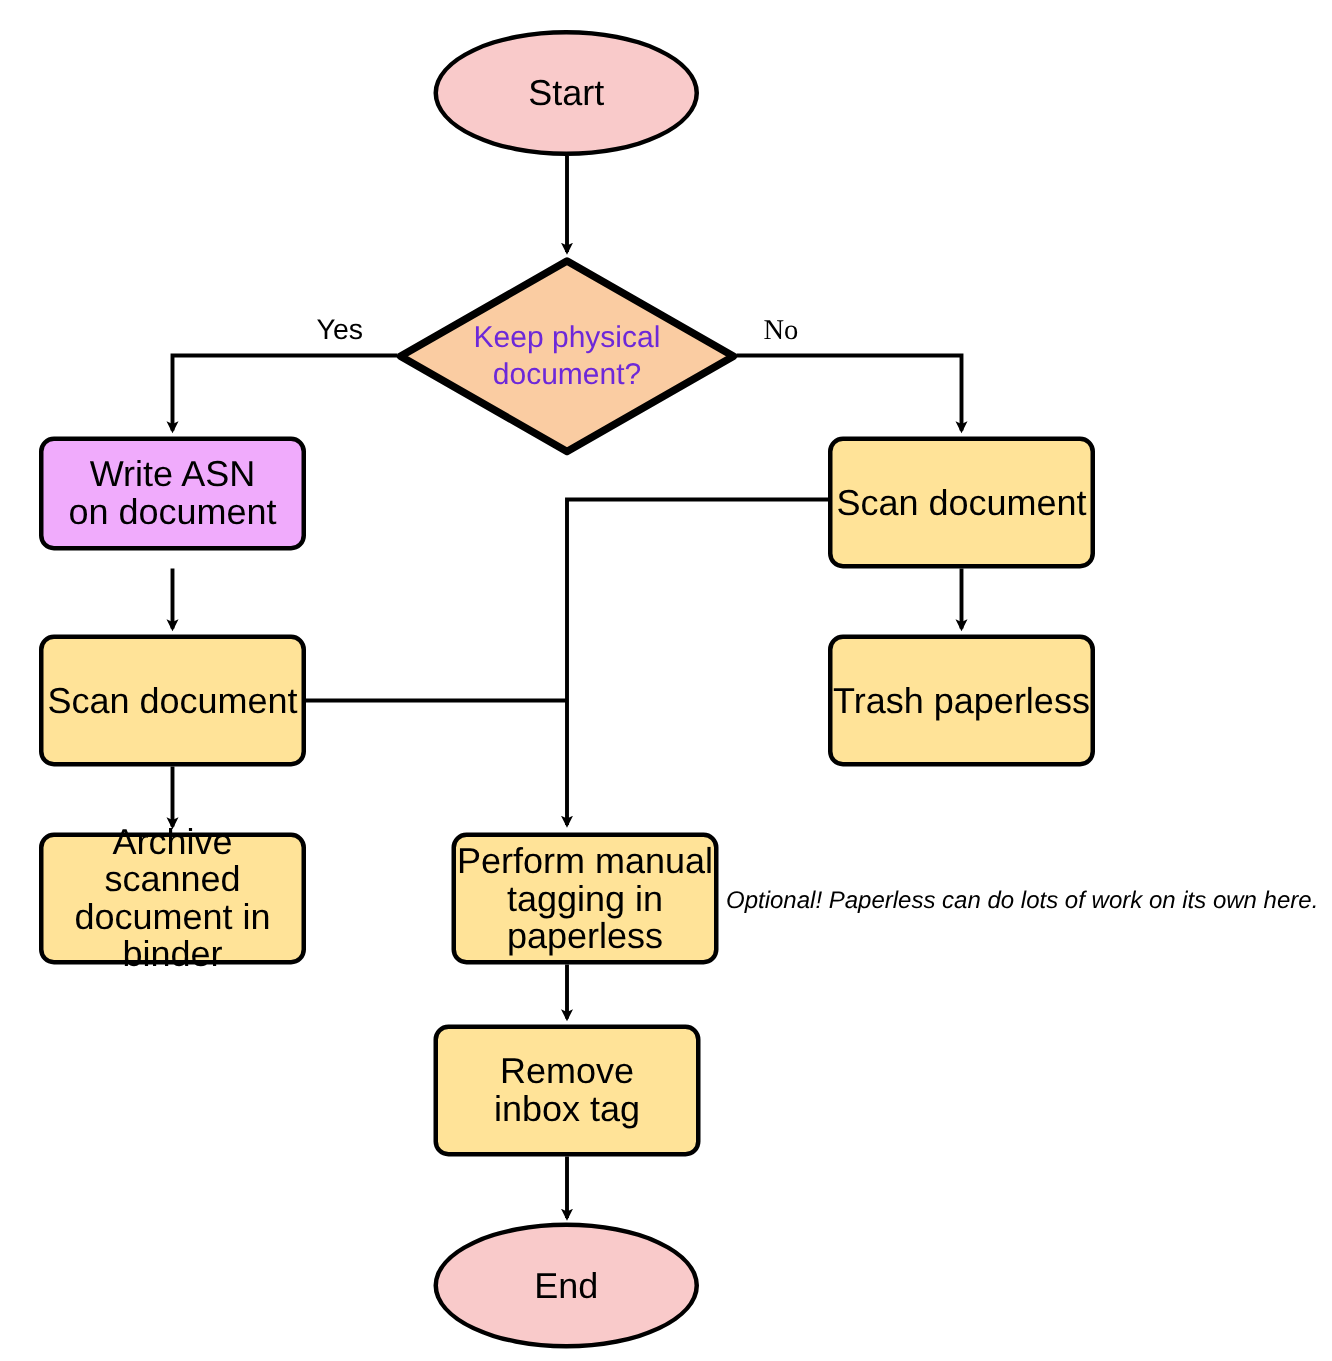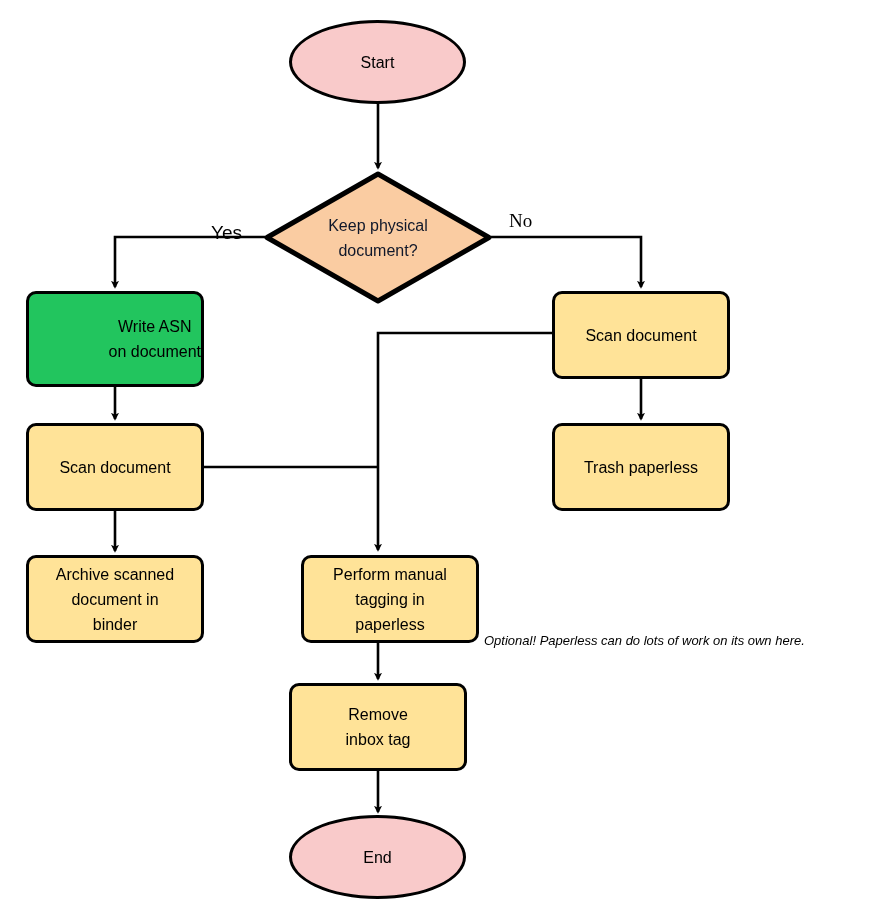--- a/index.html
+++ b/index.html
@@ -28,21 +28,21 @@
     height: 907px;
   }
   .node {
     position: absolute;
     box-sizing: border-box;
     display: flex;
     align-items: center;
     justify-content: center;
     text-align: center;
     color: #000000;
-    font-size: 16px;
+    font-size: 24px;
     line-height: 25px;
     white-space: pre-line;
     z-index: 3;
   }
   .node-process {
     border: 3px solid #000000;
     border-radius: 10px;
   }
   .node-terminator {
     border: 3px solid #000000;
@@ -57,40 +57,39 @@
   }
   .node-decision-wrap svg {
     position: absolute;
     left: 0;
     top: 0;
   }
   .node-decision-label {
     position: relative;
     z-index: 2;
     text-align: center;
-    font-size: 16px;
+    font-size: 20px;
     line-height: 25px;
-    color: #0f172a;
+    color: #6d28d9;
     white-space: pre-line;
   }
   .edge-label {
     position: absolute;
     font-size: 19px;
     color: #000000;
     z-index: 4;
     white-space: nowrap;
   }
   .annotation {
     position: absolute;
     font-style: italic;
-    font-size: 13px;
+    font-size: 16px;
     line-height: 26px;
     color: #000000;
     z-index: 4;
-    margin-top: 40px;
   }
 </style>
 </head>
 <body>
 
 <div id="flowchart-root">
 
   <svg id="edge-layer" viewBox="0 0 888 907" width="888" height="907" xmlns="http://www.w3.org/2000/svg">
     <defs>
       <marker id="arrowhead" markerWidth="10" markerHeight="10" refX="6.2" refY="4" orient="auto" markerUnits="userSpaceOnUse">
@@ -127,24 +126,24 @@
   </div>
 
   <div class="node-decision-wrap" style="left:264px; top:171px; width:228px; height:133px;">
     <svg width="228" height="133" viewBox="0 0 228 133" xmlns="http://www.w3.org/2000/svg">
       <polygon points="114,3 225,66.5 114,130 3,66.5" fill="#facca2" stroke="#000000" stroke-width="5" stroke-linejoin="round"></polygon>
     </svg>
     <span class="node-decision-label">Keep physical
 document?</span>
   </div>
 
-  <div class="edge-label" style="left:211px; top:222px;">Yes</div>
+  <div class="edge-label" style="left:211px; top:210px;">Yes</div>
   <div class="edge-label" style="left:509px; top:210px;font-family:Liberation Serif, serif;">No</div>
 
-  <div class="node node-process" style="left:26px; top:291px; width:178px; height:96px; background:#22c55e;justify-content:flex-end;">
+  <div class="node node-process" style="left:26px; top:291px; width:178px; height:76px; background:#f0abfc;">
     <span>Write ASN
 on document</span>
   </div>
 
   <div class="node node-process" style="left:26px; top:423px; width:178px; height:88px; background:#ffe398;">
     <span>Scan document</span>
   </div>
 
   <div class="node node-process" style="left:26px; top:555px; width:178px; height:88px; background:#ffe398;align-items:center;">
     <span>Archive scanned

